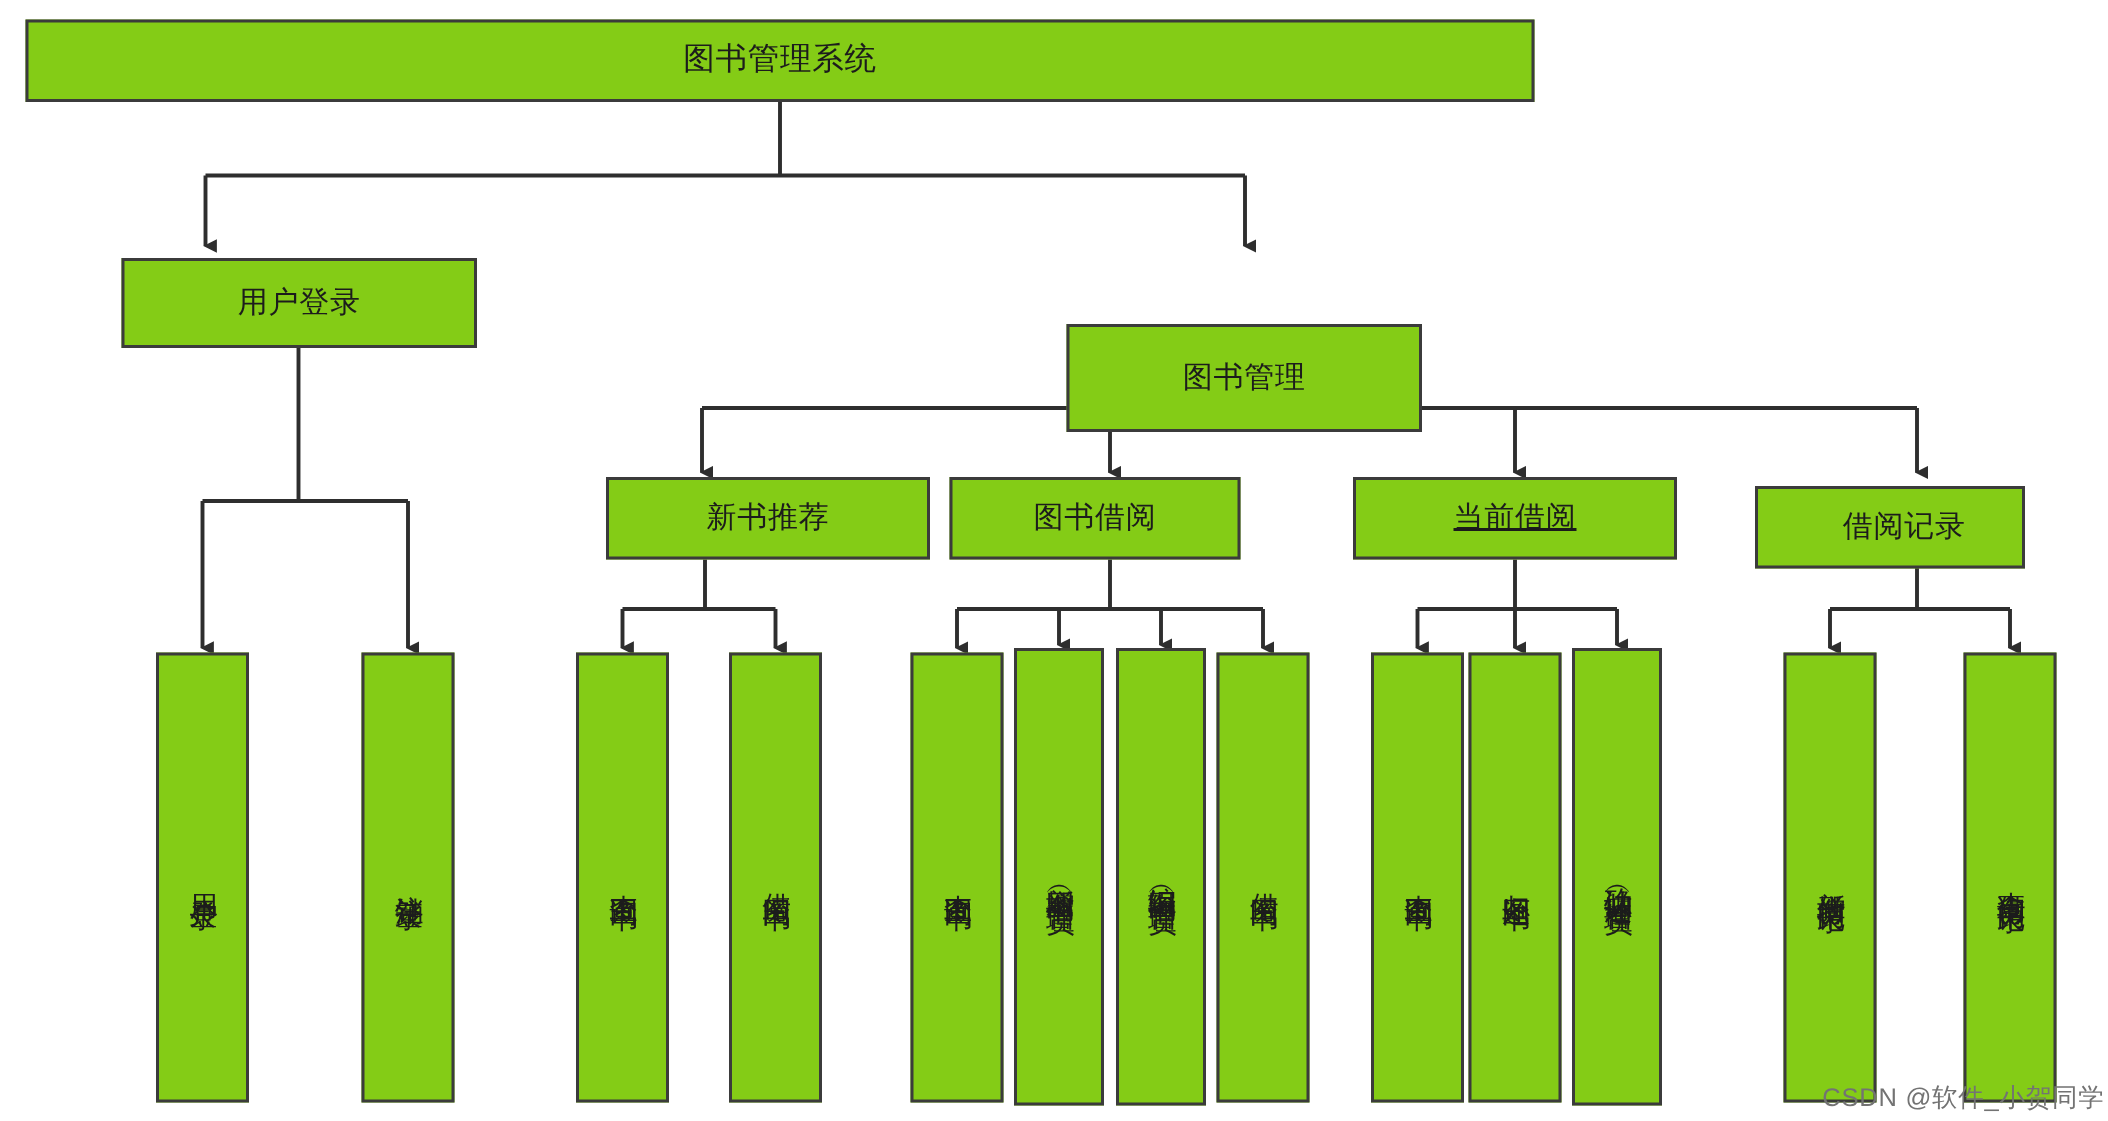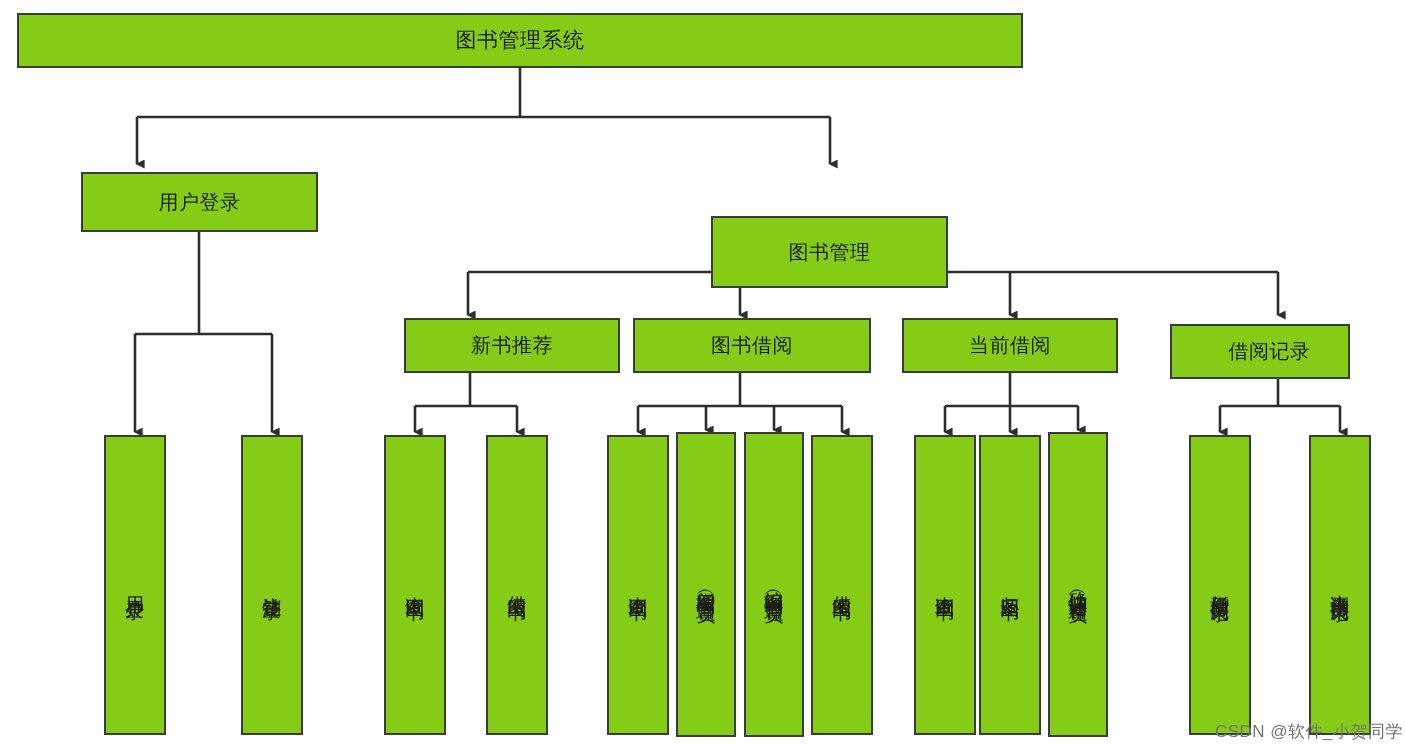--- a/index.html
+++ b/index.html
@@ -123,24 +123,24 @@
   <div class="node" style="left:81px;top:172px;width:237px;height:60px;">
     <span class="label">用户登录</span>
   </div>
   <div class="node" style="left:711px;top:172px;width:237px;height:72px;margin-top:44px;">
     <span class="label">图书管理</span>
   </div>
 
   <div class="node" style="left:362px;top:318px;width:216px;height:55px;margin-left:42px;">
     <span class="label">新书推荐</span>
   </div>
-  <div class="node" style="left:633px;top:318px;width:238px;height:55px;">
+  <div class="node" style="left:633px;top:318px;width:194px;height:55px;">
     <span class="label">图书借阅</span>
   </div>
-  <div class="node" style="left:902px;top:318px;width:216px;height:55px;">
+  <div class="node" style="left:902px;top:318px;width:216px;height:55px;text-decoration:underline;">
     <span class="label">当前借阅</span>
   </div>
   <div class="node" style="left:1170px;top:324px;width:180px;height:55px;padding-left:19px;">
     <span class="label">借阅记录</span>
   </div>
 
   <div class="node leaf" style="left:104px;top:435px;width:62px;height:300px;">
     <span class="label">用户登录</span>
   </div>
   <div class="node leaf" style="left:241px;top:435px;width:62px;height:300px;">

